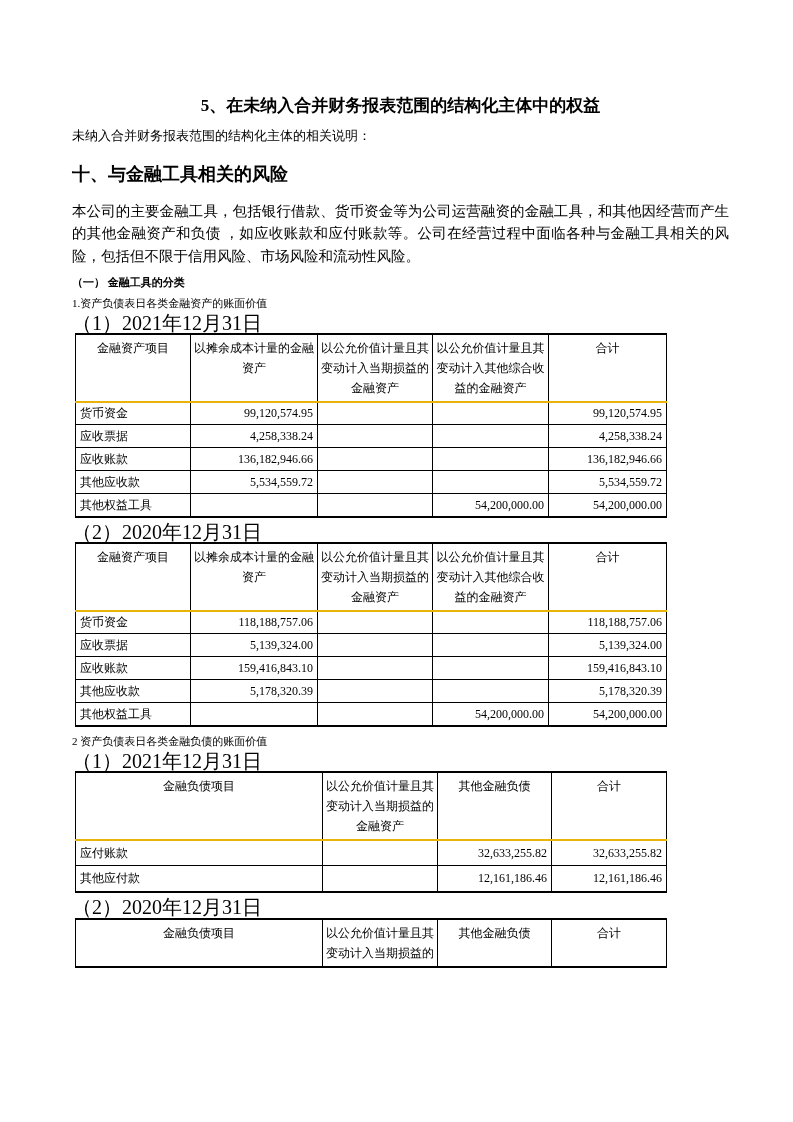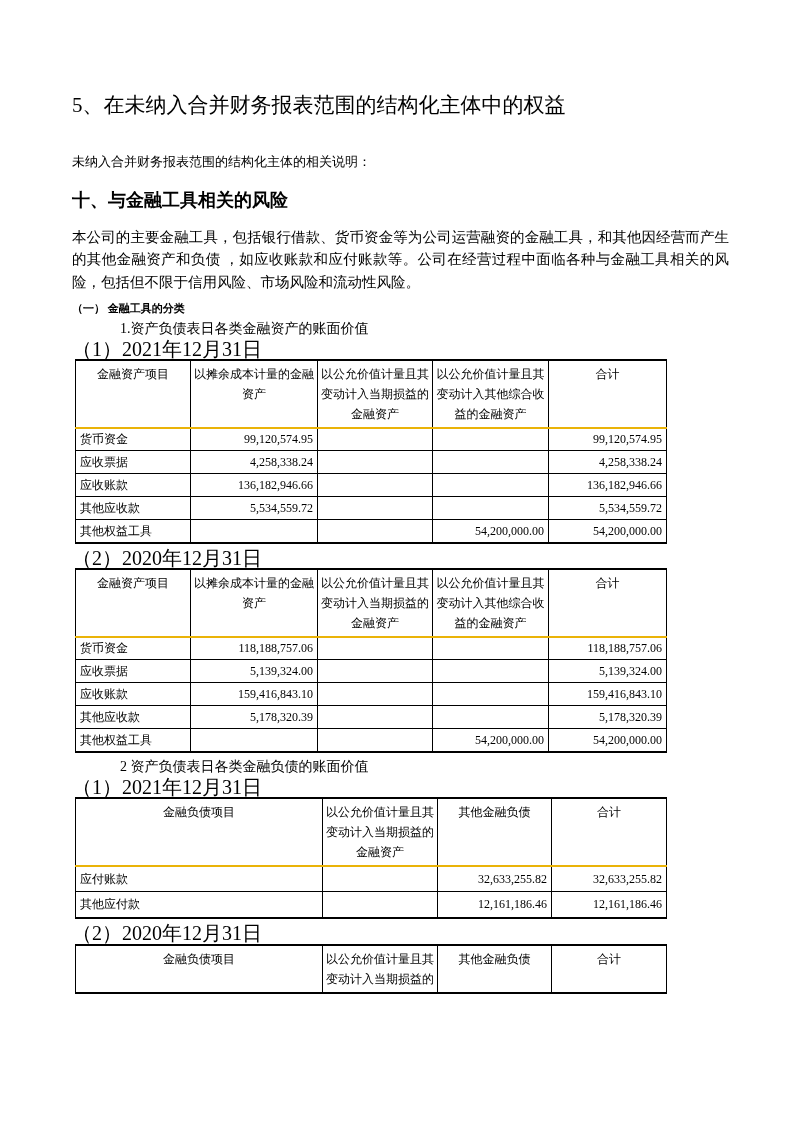--- a/index.html
+++ b/index.html
@@ -13,27 +13,28 @@
     background: #ffffff;
     color: #000000;
     overflow: hidden;
   }
   .content {
     padding-left: 72px;
     padding-right: 64px;
   }
   .h-bold-md {            
     margin-top: 33px;
-    font-size: 21px;
+    font-size: 17px;
     line-height: 17px;
-    font-weight: normal;
+    font-weight: bold;
+    text-align: center;
   }
   .h-first { margin-top: 97px; }
   .note {
-    margin-top: 40px;
+    margin-top: 14px;
     font-size: 13px;
     line-height: 15px;
     font-weight: normal;
   }
   .h-bold-lg {            
     margin-top: 21px;
     font-size: 18px;
     line-height: 20px;
     font-weight: bold;
   }
@@ -45,23 +46,22 @@
     text-align: justify;
   }
   .sub-bold {             
     margin-top: 7px;
     font-size: 11px;
     line-height: 17px;
     font-weight: bold;
   }
   .caption {
     margin-top: 4px;
-    font-size: 14px;
+    font-size: 11px;
     line-height: 16px;
-    margin-left: 48px;
   }
   .date-line {
     margin-top: 4px;
     font-size: 20px;
     line-height: 16px;
   }
   table.fin {
     margin-top: 2px;
     margin-left: 3px;
     border-collapse: collapse;

